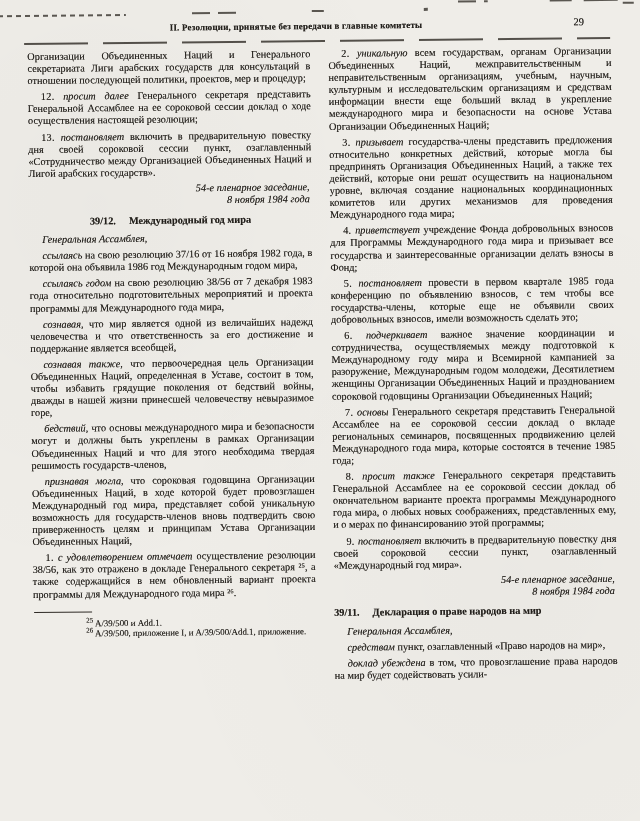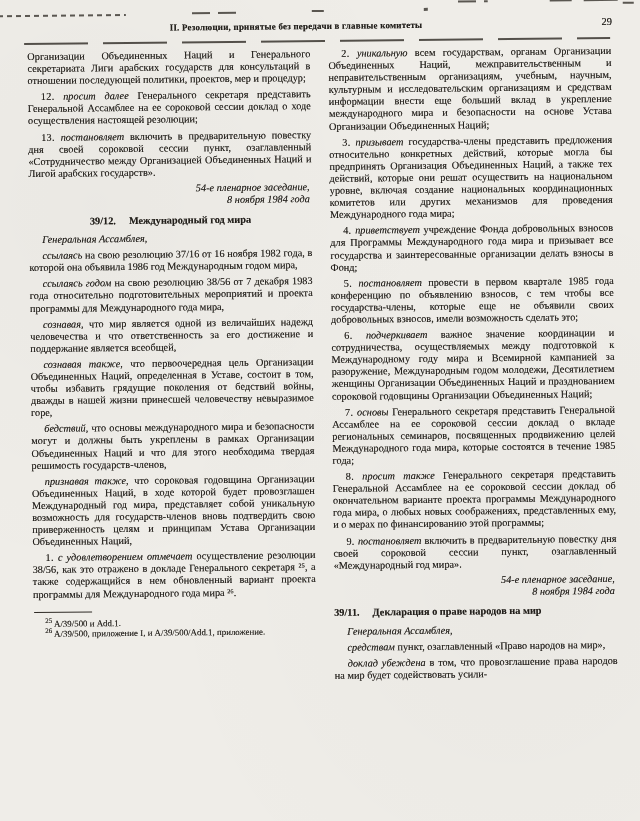--- a/index.html
+++ b/index.html
@@ -12,21 +12,21 @@
     font-family:"Liberation Serif","DejaVu Serif",serif;
     color:#221f1b;
   }
   .content{position:absolute;inset:0;transform:rotate(-0.6deg);}
   .running-header{
     position:absolute;top:21px;left:60px;width:480px;text-align:center;
     font-weight:bold;font-size:9px;letter-spacing:.2px;
     text-shadow:0 0 .4px rgba(20,18,14,.6);
   }
   .page-num{
-    position:absolute;top:19px;right:24px;font-weight:normal;font-size:10.5px;
+    position:absolute;top:19px;right:52px;font-weight:normal;font-size:10.5px;
     text-shadow:0 0 .4px rgba(20,18,14,.6);
   }
   .header-rule{
     position:absolute;top:40px;left:28px;width:586px;height:1.6px;
     background:repeating-linear-gradient(90deg,#38342e 0 64px,transparent 64px 79px);
     opacity:.85;
   }
   .art{position:absolute;background:#35312b;height:2px;opacity:.8;}
   .art.dotted{background:repeating-linear-gradient(90deg,#35312b 0 5px,transparent 5px 9px);}
   .art.dashed{background:repeating-linear-gradient(90deg,#35312b 0 18px,transparent 18px 26px);}
@@ -39,21 +39,21 @@
   .col.right{left:332px;}
   p.para{margin:0 0 4px;text-indent:13px;}
   p.para.noindent{text-indent:0;}
   .pnum{letter-spacing:.3px;}
   .sig{ text-align:right;font-style:italic;margin:2px 2px 7px 0;line-height:12.3px;}
   .res-h{display:flex;gap:13px;font-weight:bold;margin:7px 0 6px;text-align:left;line-height:12.5px;}
   .res-h.center{justify-content:center;}
   .fn-block{margin-top:11px;font-size:8.9px;line-height:10.8px;text-align:left;}
   .fn-rule{width:58px;border-top:1.3px solid #2f2b26;margin:0 0 6px 1px;}
   .fn{margin:0;padding-left:12px;text-indent:0;}
-  sup{font-size:7px;line-height:0;}
+  sup{font-size:7px;line-height:0;margin-left:41px;}
   i{font-style:italic;}
 </style>
 </head>
 <body>
 
 <div class="content">
 
   <div class="art dotted" style="top:12px;left:2px;width:128px;"></div>
   <div class="art dashed" style="top:11px;left:196px;width:46px;"></div>
   <div class="art" style="top:10px;left:316px;width:12px;"></div>
@@ -78,21 +78,21 @@
       <div class="res-h center">
         <span>39/12.</span>
         <span>Международный год мира</span>
       </div>
       <p class="para"><i>Генеральная Ассамблея,</i></p>
       <p class="para"><i>ссылаясь</i> на свою резолюцию 37/16 от 16 ноября 1982 года, в которой она объявила 1986 год Международным годом мира,</p>
       <p class="para"><i>ссылаясь годом</i> на свою резолюцию 38/56 от 7 декабря 1983 года относительно подготовительных мероприятий и проекта программы для Международного года мира,</p>
       <p class="para"><i>сознавая,</i> что мир является одной из величайших надежд человечества и что ответственность за его достижение и поддержание является всеобщей,</p>
       <p class="para"><i>сознавая также,</i> что первоочередная цель Организации Объединенных Наций, определенная в Уставе, состоит в том, чтобы избавить грядущие поколения от бедствий войны, дважды в нашей жизни принесшей человечеству невыразимое горе,</p>
       <p class="para"><i>бедствий,</i> что основы международного мира и безопасности могут и должны быть укреплены в рамках Организации Объединенных Наций и что для этого необходима твердая решимость государств-членов,</p>
-      <p class="para"><i>признавая также,</i> что сороковая годовщина Организации Объединенных Наций, в ходе которой будет провозглашен Международный год мира, представляет собой уникальную возможность для государств-членов вновь подтвердить свою приверженность целям и принципам Устава Организации Объединенных Наций,</p>
+      <p class="para"><i>признавая могла,</i> что сороковая годовщина Организации Объединенных Наций, в ходе которой будет провозглашен Международный год мира, представляет собой уникальную возможность для государств-членов вновь подтвердить свою приверженность целям и принципам Устава Организации Объединенных Наций,</p>
       <p class="para"><span class="pnum">1.</span>&nbsp;<i>с удовлетворением отмечает</i> осуществление резолюции 38/56, как это отражено в докладе Генерального секретаря ²⁵, а также содержащийся в нем обновленный вариант проекта программы для Международного года мира ²⁶.</p>
       <div class="fn-block">
         <div class="fn-rule"></div>
         <p class="fn"><sup>25</sup> A/39/500 и Add.1.</p>
         <p class="fn"><sup>26</sup> A/39/500, приложение I, и A/39/500/Add.1, приложение.</p>
       </div>
     </div>
   <div class="col right" id="col-right">
       <p class="para"><span class="pnum">2.</span>&nbsp;<i>уникальную</i> всем государствам, органам Организации Объединенных Наций, межправительственным и неправительственным организациям, учебным, научным, культурным и исследовательским организациям и средствам информации внести еще больший вклад в укрепление международного мира и безопасности на основе Устава Организации Объединенных Наций;</p>
       <p class="para"><span class="pnum">3.</span>&nbsp;<i>призывает</i> государства-члены представить предложения относительно конкретных действий, которые могла бы предпринять Организация Объединенных Наций, а также тех действий, которые они решат осуществить на национальном уровне, включая создание национальных координационных комитетов или других механизмов для проведения Международного года мира;</p>

